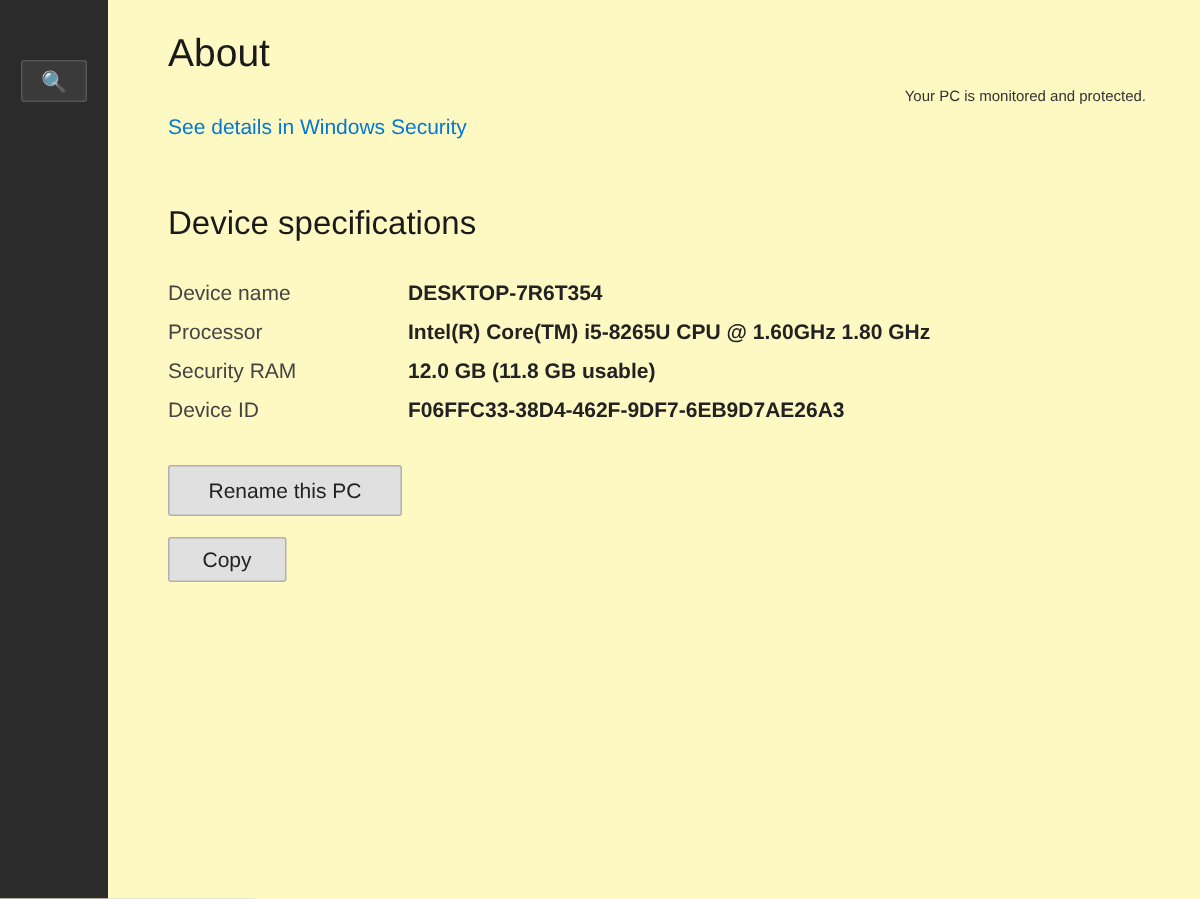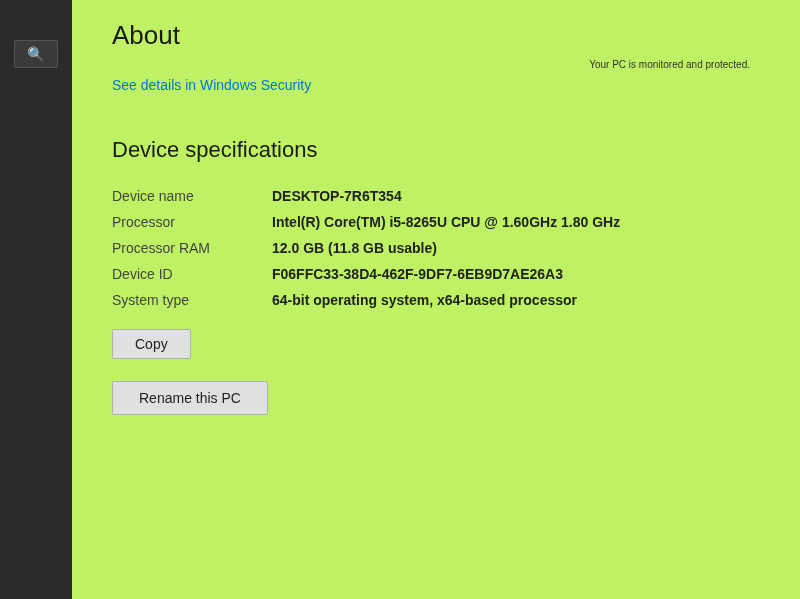--- a/index.html
+++ b/index.html
@@ -37,22 +37,22 @@
       cursor: pointer;
     }
 
     .sidebar-search-icon {
       color: #ccc;
       font-size: 14px;
     }
 
     .main-content {
       flex: 1;
-      background: #bef264;
-      padding: 20px 50px 20px 40px;
+      background: #fef9c3;
+      padding: 20px 36px 20px 40px;
       overflow-y: auto;
     }
 
     .page-title {
       font-size: 26px;
       font-weight: 300;
       color: #1a1a1a;
       margin-bottom: 8px;
     }
 
@@ -145,33 +145,29 @@
     <tbody id="specs-body">
     <tr>
           <td>Device name</td>
           <td>DESKTOP-7R6T354</td>
         </tr>
         <tr>
           <td>Processor</td>
           <td>Intel(R) Core(TM) i5-8265U CPU @ 1.60GHz   1.80 GHz</td>
         </tr>
         <tr>
-          <td>Processor RAM</td>
+          <td>Security RAM</td>
           <td>12.0 GB (11.8 GB usable)</td>
         </tr>
         <tr>
           <td>Device ID</td>
           <td>F06FFC33-38D4-462F-9DF7-6EB9D7AE26A3</td>
         </tr>
-        <tr>
-          <td>System type</td>
-          <td>64-bit operating system, x64-based processor</td>
-        </tr>
       </tbody>
   </table>
 
   <div class="button-row">
-    <button class="btn">Copy</button>
+    <button class="btn btn-rename">Rename this PC</button>
   </div>
   <div class="button-row">
-    <button class="btn btn-rename">Rename this PC</button>
+    <button class="btn">Copy</button>
   </div>
 </div>
 
 </body></html>

